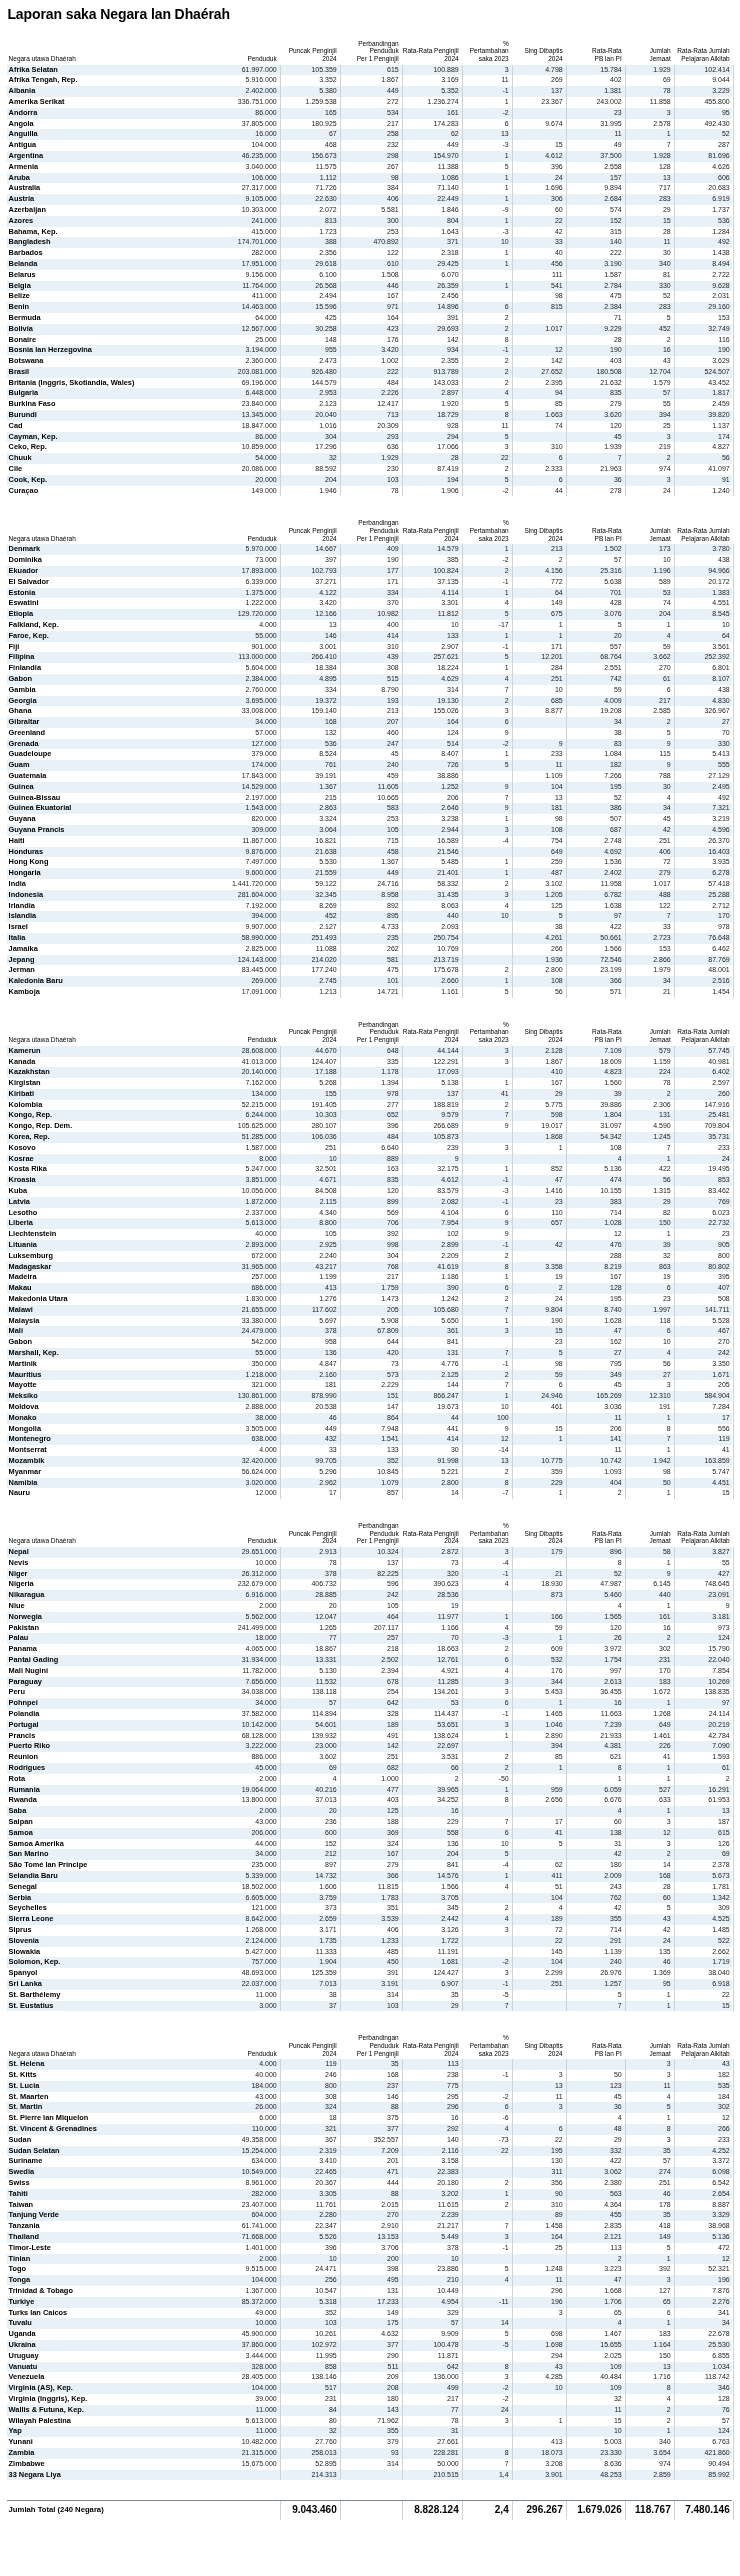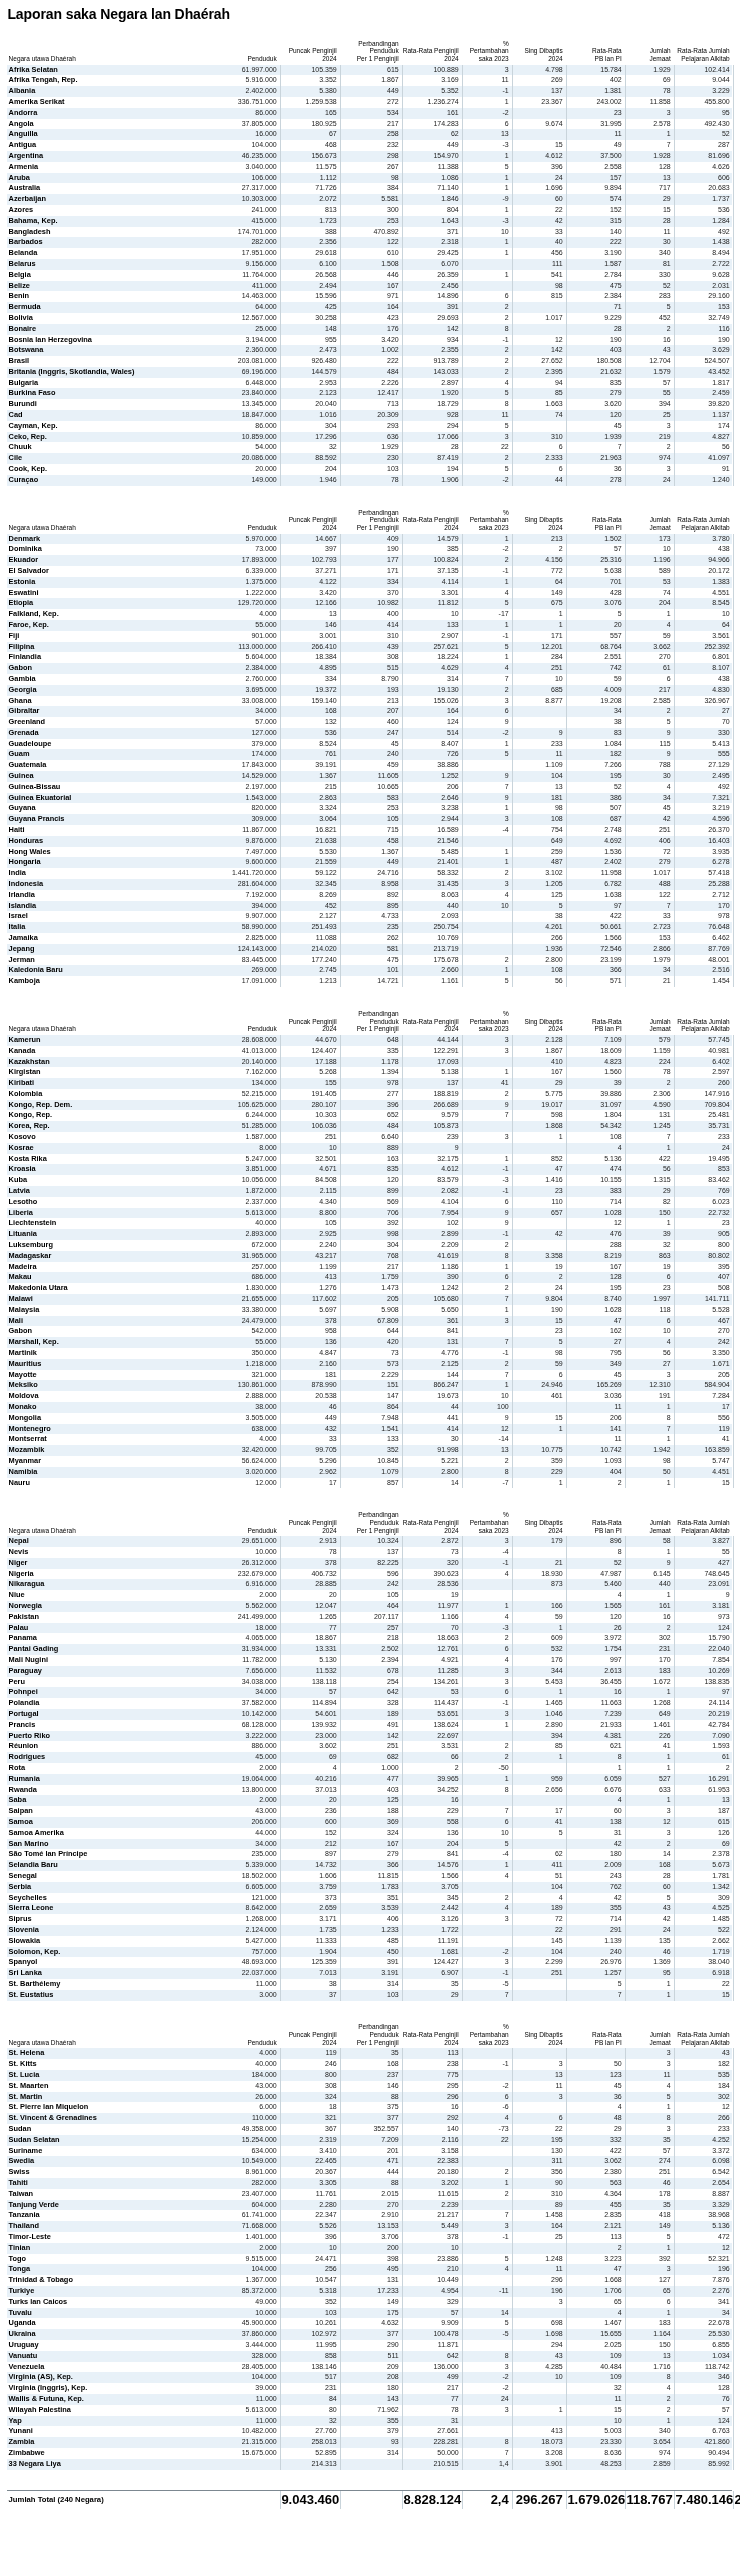--- a/index.html
+++ b/index.html
@@ -44,21 +44,21 @@
   .cell.country{
     text-align:left;font-weight:bold;color:#000;padding-left:1.2px;font-size:7.4px;
   }
   .total-row{
     display:grid;
     grid-template-columns:213px 60px 60px 62px 60px 50px 54px 59px 49px 59px 60px;
     margin-top:20px;
     border-top:0.9px solid #7d8891;
     height:18.5px;line-height:18.5px;
   }
-  .total-row .cell{font-weight:bold;font-size:13px;color:#000;}
+  .total-row .cell{font-weight:bold;font-size:10px;color:#000;}
   .total-row .cell.country{font-size:7.7px;}
 </style>
 </head>
 <body>
 
 <div class="page">
   <h1 class="title">Laporan saka Negara lan Dhaérah</h1>
   <div class="tbl" id="table-root">
       <div class="hdr-row first">
         <div class="hcell country">Negara utawa Dhaérah</div>
@@ -234,20 +234,33 @@
           <div class="cell sep">384</div>
           <div class="cell sep">71.140</div>
           <div class="cell sep">1</div>
           <div class="cell sep">1.696</div>
           <div class="cell sep">9.894</div>
           <div class="cell sep">717</div>
           <div class="cell sep">20.683</div>
           <div class="cell sep">115.566</div>
         </div>
         <div class="data-row">
+          <div class="cell country">Austria</div>
+          <div class="cell">9.105.000</div>
+          <div class="cell sep">22.630</div>
+          <div class="cell sep">406</div>
+          <div class="cell sep">22.449</div>
+          <div class="cell sep">1</div>
+          <div class="cell sep">306</div>
+          <div class="cell sep">2.684</div>
+          <div class="cell sep">283</div>
+          <div class="cell sep">6.919</div>
+          <div class="cell sep">35.446</div>
+        </div>
+        <div class="data-row">
           <div class="cell country">Azerbaijan</div>
           <div class="cell">10.303.000</div>
           <div class="cell sep">2.072</div>
           <div class="cell sep">5.581</div>
           <div class="cell sep">1.846</div>
           <div class="cell sep">-9</div>
           <div class="cell sep">60</div>
           <div class="cell sep">574</div>
           <div class="cell sep">29</div>
           <div class="cell sep">1.737</div>
@@ -987,21 +1000,21 @@
           <div class="cell sep">458</div>
           <div class="cell sep">21.546</div>
           <div class="cell sep"></div>
           <div class="cell sep">649</div>
           <div class="cell sep">4.692</div>
           <div class="cell sep">406</div>
           <div class="cell sep">16.403</div>
           <div class="cell sep">57.560</div>
         </div>
         <div class="data-row">
-          <div class="cell country">Hong Wales</div>
+          <div class="cell country">Hong Kong</div>
           <div class="cell">7.497.000</div>
           <div class="cell sep">5.530</div>
           <div class="cell sep">1.367</div>
           <div class="cell sep">5.485</div>
           <div class="cell sep">1</div>
           <div class="cell sep">259</div>
           <div class="cell sep">1.536</div>
           <div class="cell sep">72</div>
           <div class="cell sep">3.935</div>
           <div class="cell sep">9.661</div>
@@ -1259,44 +1272,44 @@
           <div class="cell sep">277</div>
           <div class="cell sep">188.819</div>
           <div class="cell sep">2</div>
           <div class="cell sep">5.775</div>
           <div class="cell sep">39.886</div>
           <div class="cell sep">2.306</div>
           <div class="cell sep">147.916</div>
           <div class="cell sep">552.793</div>
         </div>
         <div class="data-row">
+          <div class="cell country">Kongo, Rep.</div>
+          <div class="cell">6.244.000</div>
+          <div class="cell sep">10.303</div>
+          <div class="cell sep">652</div>
+          <div class="cell sep">9.579</div>
+          <div class="cell sep">7</div>
+          <div class="cell sep">598</div>
+          <div class="cell sep">1.804</div>
+          <div class="cell sep">131</div>
+          <div class="cell sep">25.481</div>
+          <div class="cell sep">33.768</div>
+        </div>
+        <div class="data-row">
           <div class="cell country">Kongo, Rep. Dem.</div>
           <div class="cell">105.625.000</div>
           <div class="cell sep">280.107</div>
           <div class="cell sep">396</div>
           <div class="cell sep">266.689</div>
           <div class="cell sep">9</div>
           <div class="cell sep">19.017</div>
           <div class="cell sep">31.097</div>
           <div class="cell sep">4.590</div>
           <div class="cell sep">709.804</div>
           <div class="cell sep">1.403.269</div>
-        </div>
-        <div class="data-row">
-          <div class="cell country">Kongo, Rep.</div>
-          <div class="cell">6.244.000</div>
-          <div class="cell sep">10.303</div>
-          <div class="cell sep">652</div>
-          <div class="cell sep">9.579</div>
-          <div class="cell sep">7</div>
-          <div class="cell sep">598</div>
-          <div class="cell sep">1.804</div>
-          <div class="cell sep">131</div>
-          <div class="cell sep">25.481</div>
-          <div class="cell sep">33.768</div>
         </div>
         <div class="data-row">
           <div class="cell country">Korea, Rep.</div>
           <div class="cell">51.285.000</div>
           <div class="cell sep">106.036</div>
           <div class="cell sep">484</div>
           <div class="cell sep">105.873</div>
           <div class="cell sep"></div>
           <div class="cell sep">1.868</div>
           <div class="cell sep">54.342</div>

